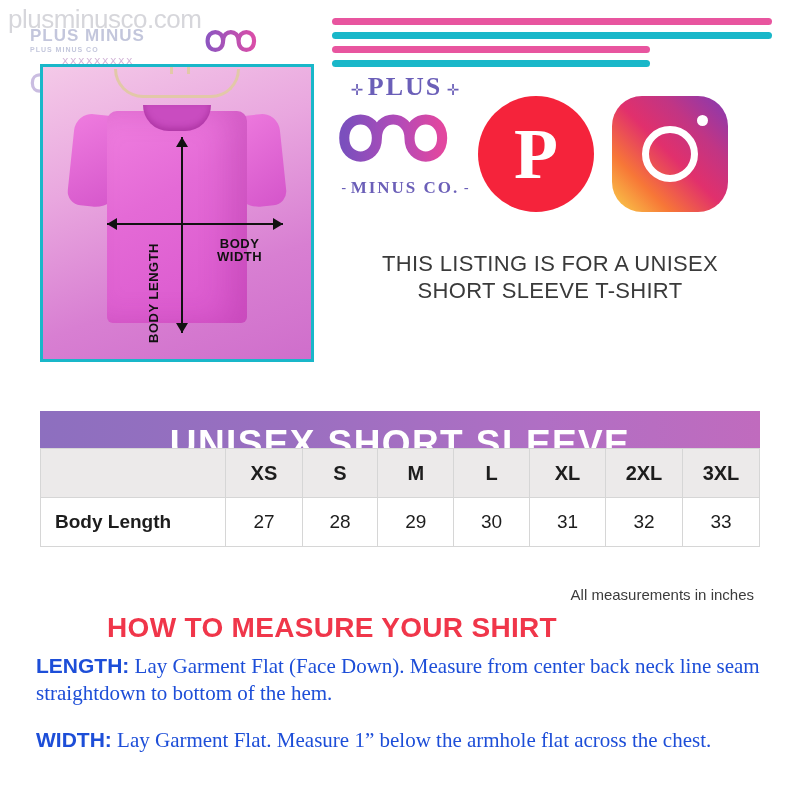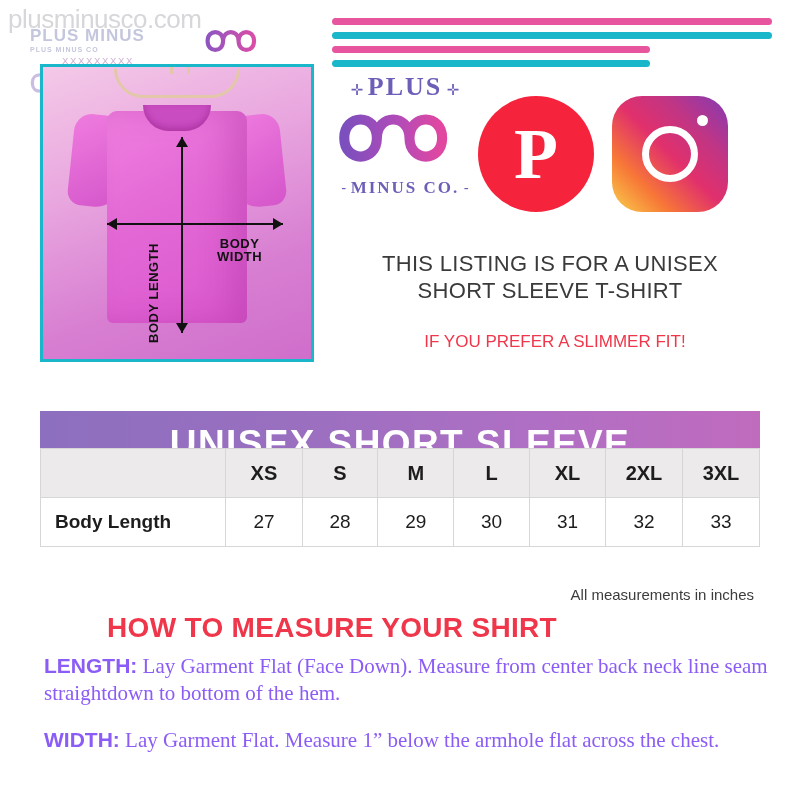--- a/index.html
+++ b/index.html
@@ -150,23 +150,23 @@
   .measure-note{
     position:absolute;right:46px;top:586px;font-size:15px;color:#3c3c3c;
   }
 
   
   .howto{
     position:absolute;left:0;top:612px;width:664px;text-align:center;
     font-size:28px;font-weight:700;color:#f0364a;letter-spacing:.3px;
   }
   .para{
-    position:absolute;left:44px;width:726px;
+    position:absolute;left:36px;width:726px;
     font-family:"Liberation Serif", serif;
-    font-size:21px;color:#8b5cf6;line-height:27px;
+    font-size:21px;color:#1d4ed8;line-height:27px;
   }
   .para b{font-family:"Liberation Sans", sans-serif;font-weight:700;}
   #para-length{top:652px;}
   #para-width{top:726px;}
 </style>
 </head>
 <body>
 
 <div class="watermark">plusminusco.com</div>
 
@@ -245,21 +245,20 @@
   <div class="ig-ring"></div>
   <div class="ig-dot"></div>
 </div>
 
 <div class="listing">
   <span>THIS LISTING IS FOR A UNISEX</span><br>
   <span>SHORT SLEEVE T-SHIRT</span>
 </div>
 <div class="ladies">
   <br>
-  <span>IF YOU PREFER A SLIMMER FIT!</span>
 </div>
 
 <div class="banner">
   <span>UNISEX SHORT SLEEVE</span>
 </div>
 
 <table class="table">
   <thead>
     <tr>
       <th class="blank"></th>

